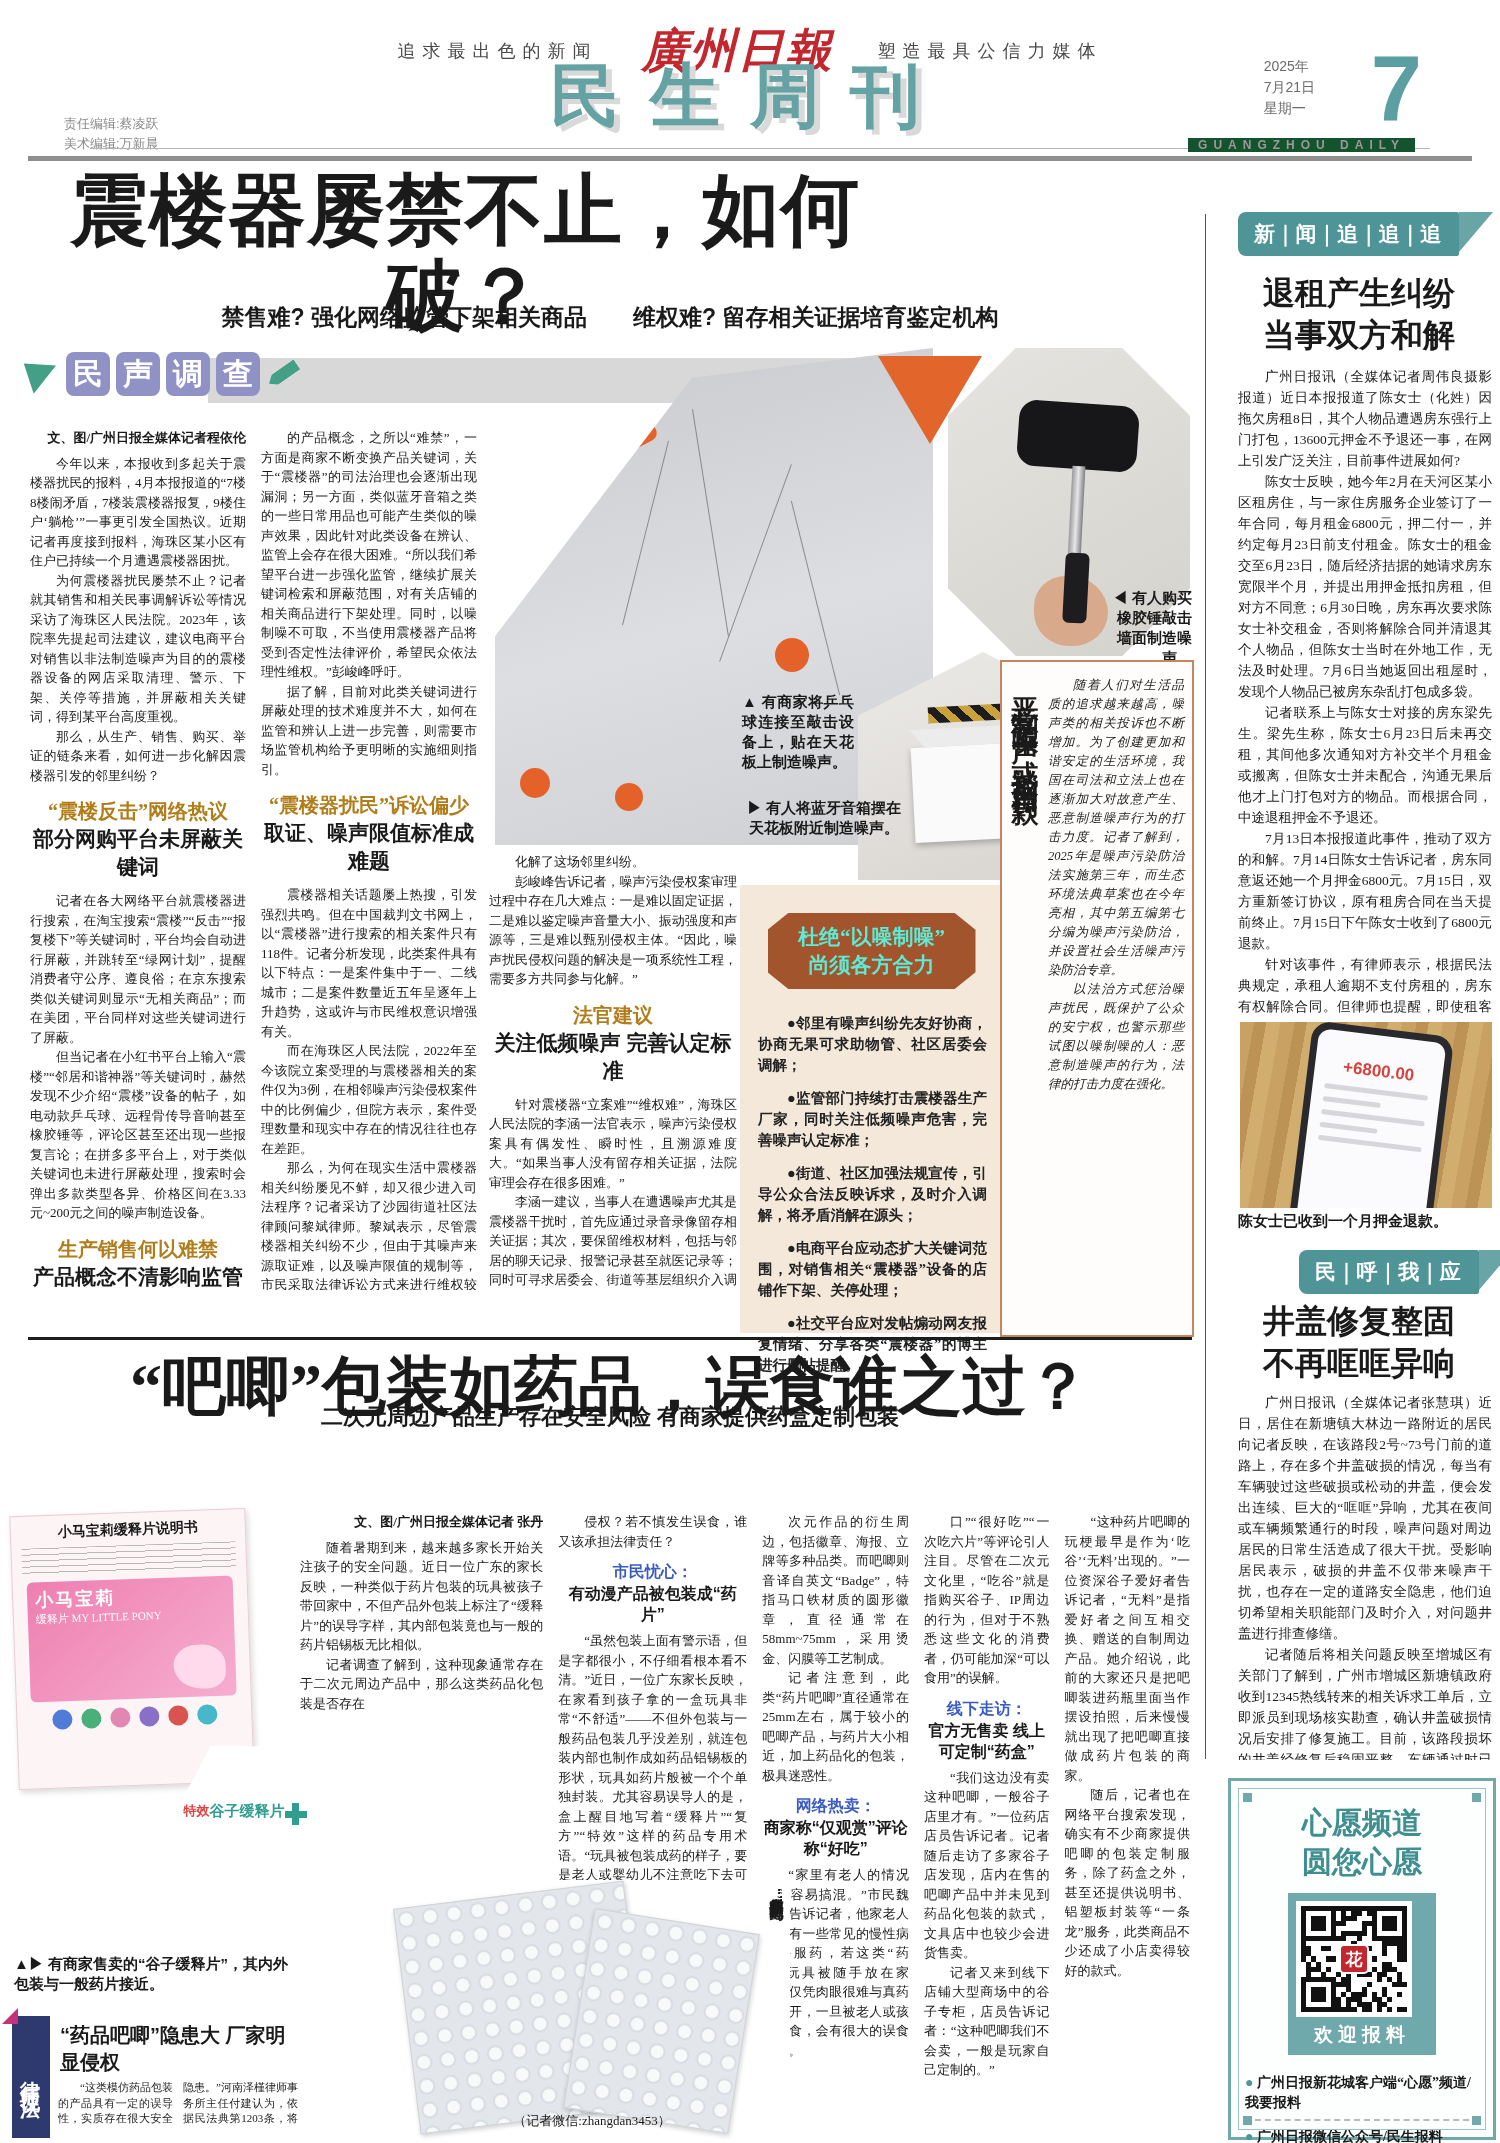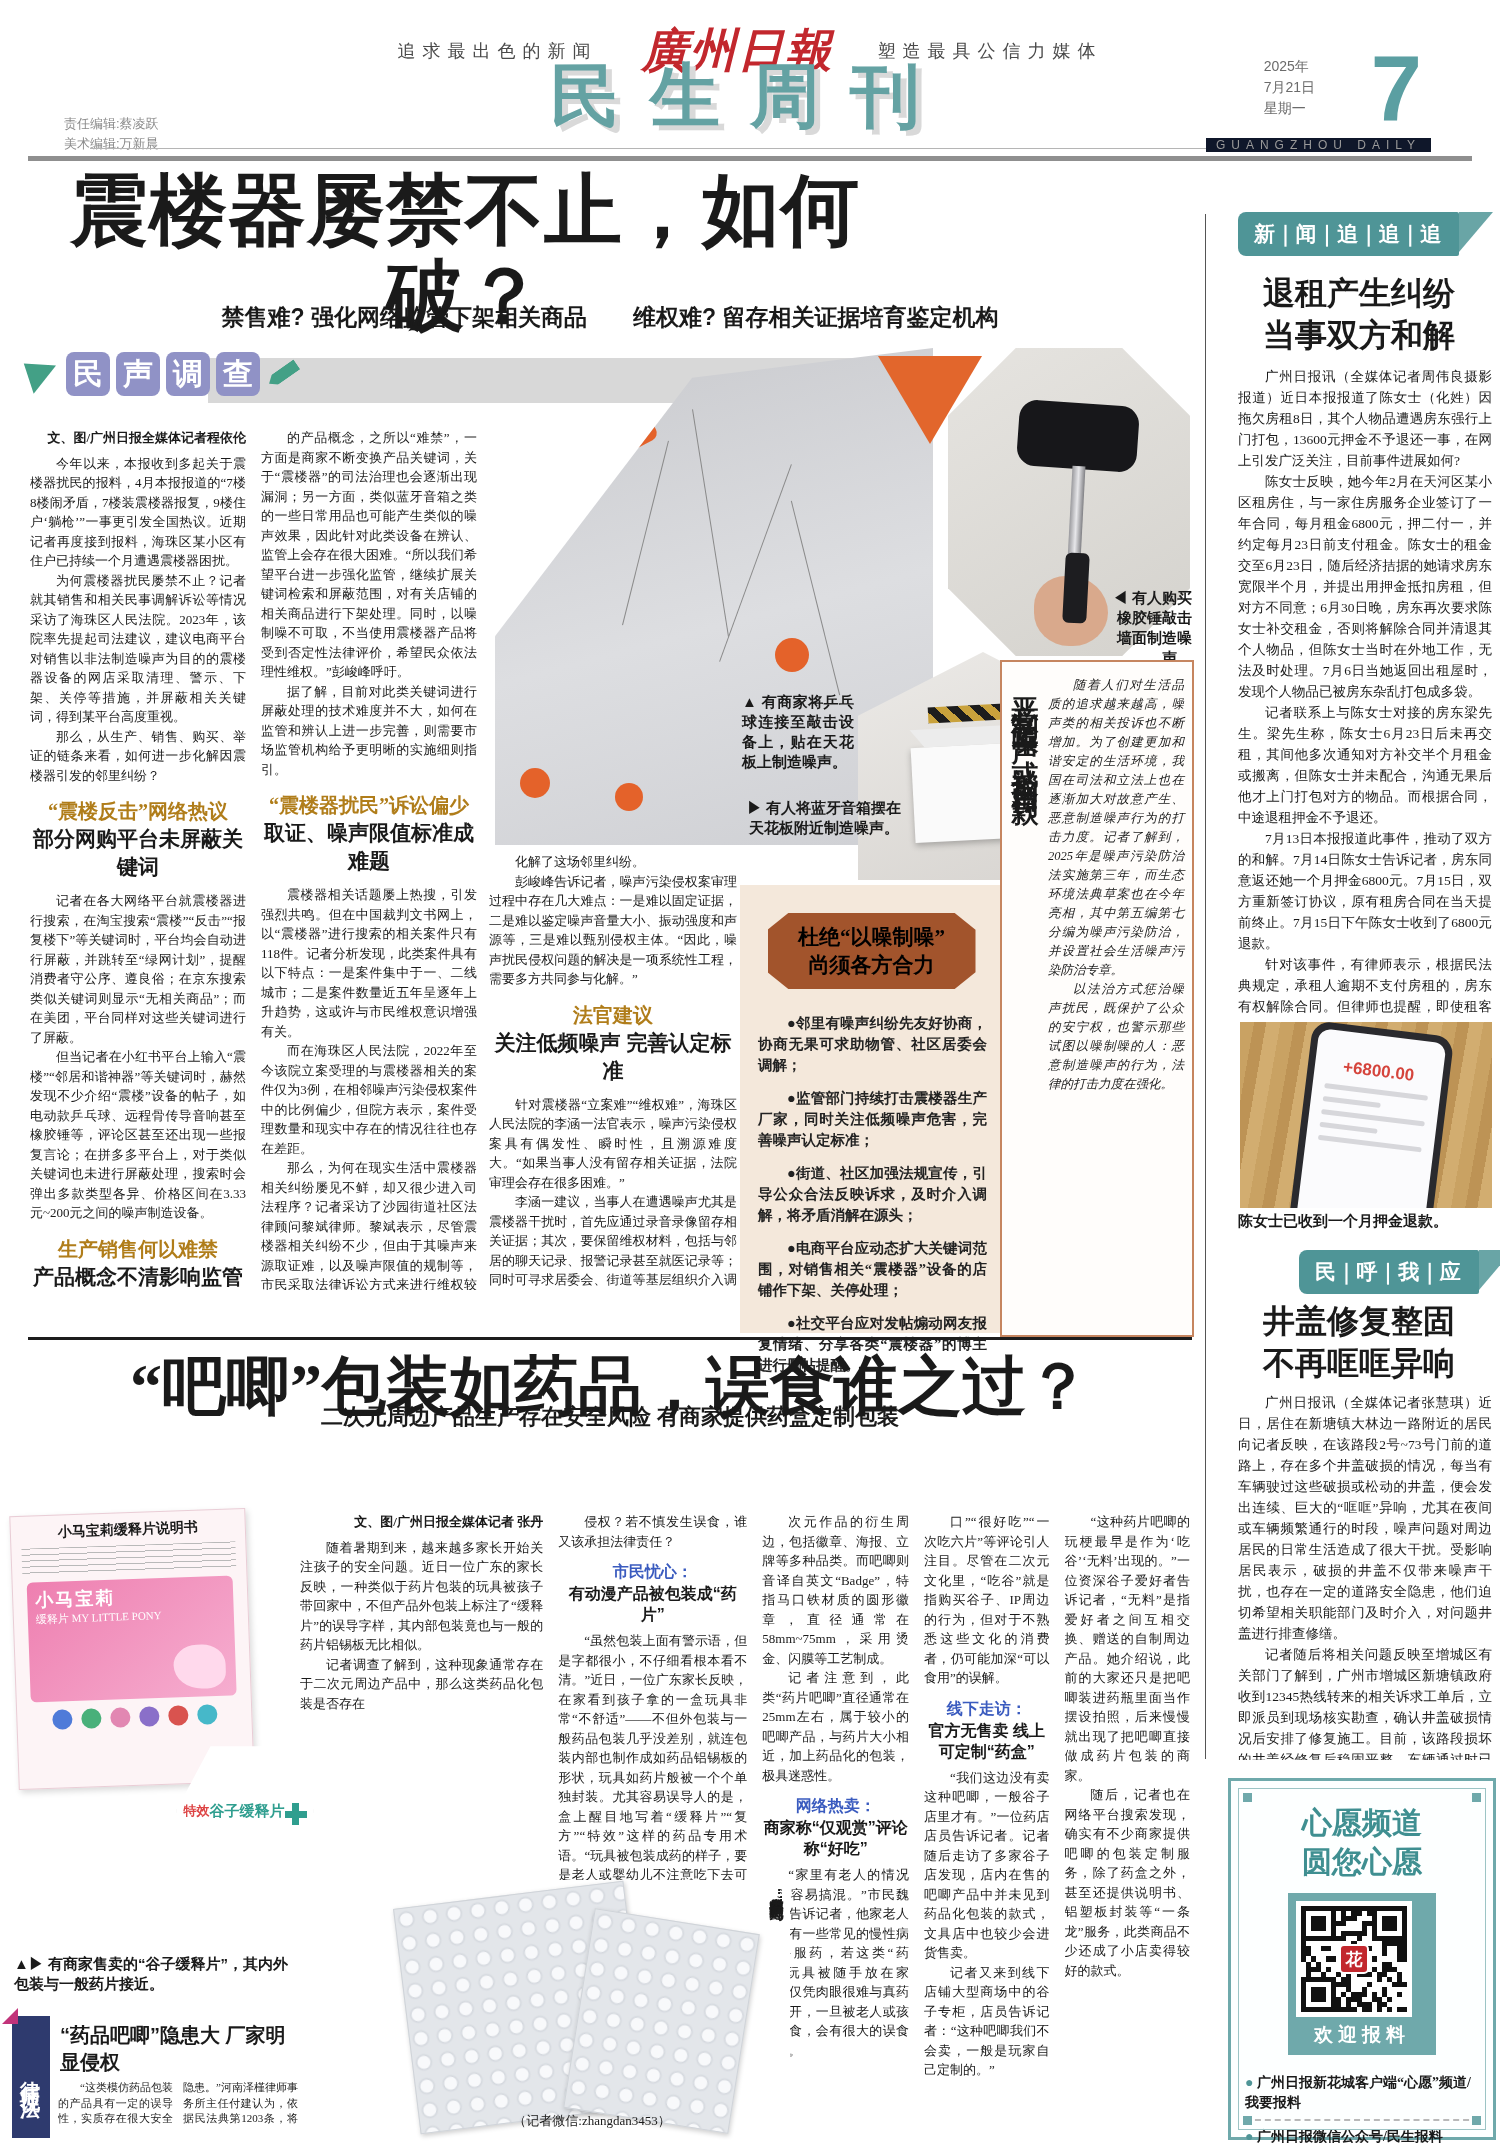--- a/index.html
+++ b/index.html
@@ -8,21 +8,21 @@
   .abs{position:absolute;}
 
   
   .credits{left:64px;top:114px;font-size:13px;color:#8a8a8a;line-height:20px;font-family:"Liberation Sans",sans-serif;}
   .mast-center{left:0;right:0;top:20px;display:flex;justify-content:center;align-items:center;gap:44px;}
   .slogan{font-size:18px;letter-spacing:7px;color:#4a4a4a;font-family:"Liberation Sans",sans-serif;}
   .brand{font-size:46px;font-weight:900;font-style:italic;color:#c2272d;letter-spacing:2px;}
   .weekly{left:0;right:0;top:50px;text-align:center;font-size:70px;font-weight:900;color:#64a2a3;
           letter-spacing:30px;text-shadow:6px 5px 0 #d9d9d9;}
   .gzline{left:90px;right:70px;top:148px;border-top:1px solid #b5b5b5;}
-  .gzdaily{right:69px;top:138px;background:#0f172a;padding:0 10px;font-size:12px;letter-spacing:6px;color:#9a9a9a;font-family:"Liberation Sans",sans-serif;}
+  .gzdaily{right:85px;top:138px;background:#14532d;padding:0 10px;font-size:12px;letter-spacing:6px;color:#9a9a9a;font-family:"Liberation Sans",sans-serif;font-weight:bold;}
   .thickrule{left:28px;right:28px;top:156px;height:5px;background:#8f8f8f;}
   .dateblock{right:185px;top:56px;font-size:14px;color:#6b6b6b;line-height:21px;font-family:"Liberation Sans",sans-serif;text-align:left;}
   .pageno{right:78px;top:36px;font-size:92px;font-weight:900;color:#5b9fa2;font-family:"Liberation Sans",sans-serif;}
 
   
   .headline1{left:25px;top:168px;width:880px;text-align:center;font-size:78px;font-weight:900;letter-spacing:1px;line-height:1.1;}
   .subhead1{left:30px;top:302px;width:1160px;text-align:center;font-size:23px;font-weight:900;font-family:"Liberation Sans",sans-serif;}
   .grayband{left:208px;top:358px;width:672px;height:45px;background:#d8d8d8;
             clip-path:polygon(0 0,100% 0,100% 50%,95% 100%,0 100%);}
   .msdc{left:28px;top:352px;display:flex;align-items:center;gap:6px;}
@@ -61,21 +61,21 @@
   .tape{position:absolute;left:70px;top:52px;width:130px;height:16px;transform:rotate(-3deg);
         background:repeating-linear-gradient(45deg,#c9a23c 0 8px,#1d1d1d 8px 16px);}
   .cap{font-weight:900;font-size:15px;line-height:20px;font-family:"Liberation Sans",sans-serif;}
   .cap-pp{left:742px;top:692px;width:112px;height:100px;text-align:justify;}
   .cap-sp{left:745px;top:798px;width:158px;height:82px;text-align:center;}
   .cap-ml{left:1108px;top:588px;width:84px;height:95px;text-align:right;}
 
   
   .tanbox{left:740px;top:885px;width:263px;height:448px;background:#f4e8db;}
   .tanhead{position:absolute;left:50%;top:28px;transform:translateX(-50%);width:208px;padding:10px 0;
-           background:#a2542c;color:#000000;font-weight:900;font-size:21px;text-align:center;line-height:28px;
+           background:#a2542c;color:#5eead4;font-weight:900;font-size:21px;text-align:center;line-height:28px;
            clip-path:polygon(10% 0,90% 0,100% 22%,100% 78%,90% 100%,10% 100%,0 78%,0 22%);}
   .tanlist{position:absolute;left:18px;right:16px;top:128px;font-size:14.5px;line-height:21px;}
   .bullet{margin-bottom:12px;text-align:justify;text-indent:2em;font-weight:bold;color:#222;}
 
   
   .lawwrap{left:1000px;top:660px;width:190px;height:673px;border:2px solid #c6855f;background:#fffdfb;display:flex;}
   .lawtitle{writing-mode:vertical-rl;font-size:27px;font-weight:900;letter-spacing:8px;padding:14px 4px 0 6px;line-height:34px;}
   .lawtext{flex:1;padding:14px 8px 0 2px;font-size:12.5px;line-height:19px;font-style:italic;text-align:justify;overflow:hidden;}
   .lawtext .p{text-indent:2em;}
 

